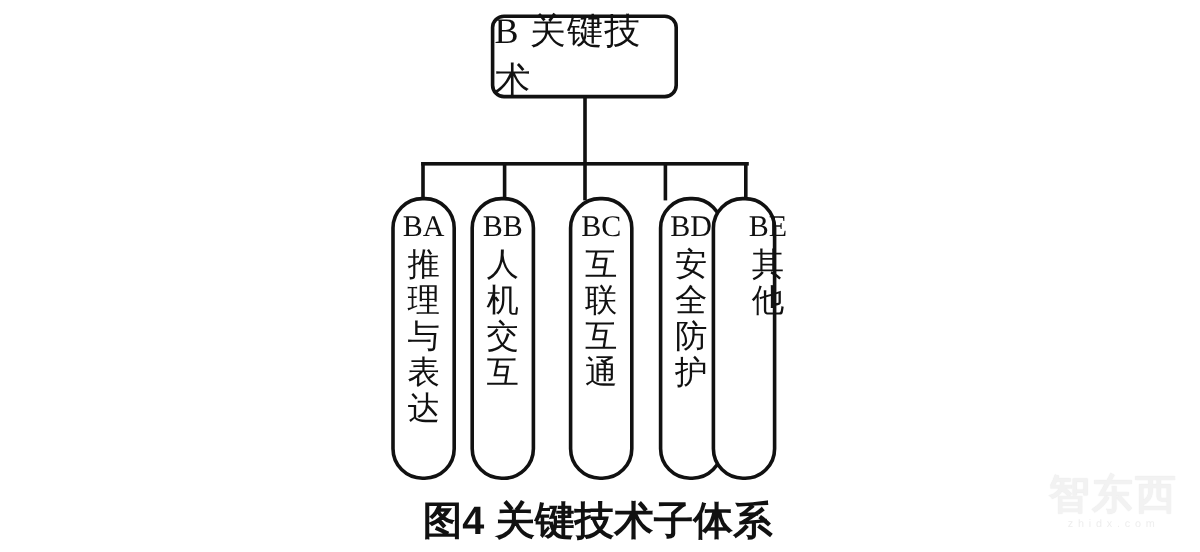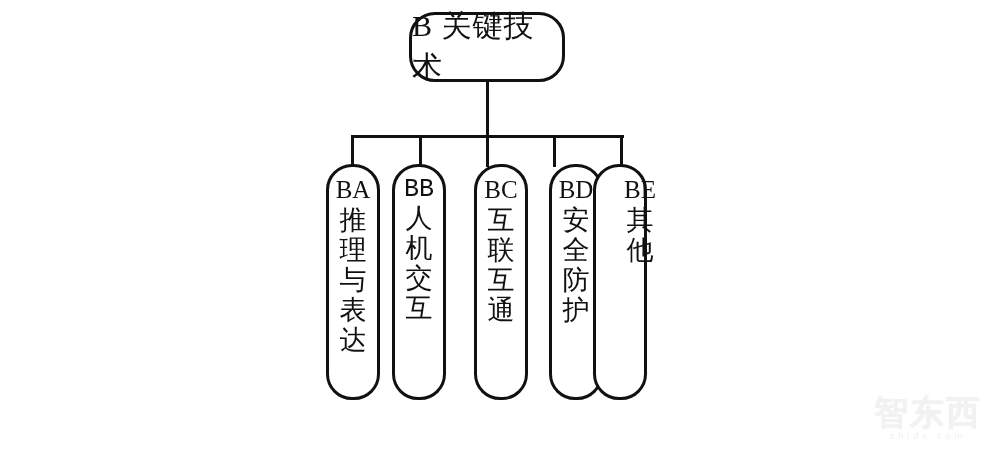--- a/index.html
+++ b/index.html
@@ -19,21 +19,21 @@
 
   
   .root-node {
     position: absolute;
     left: 409px;
     top: 12px;
     width: 156px;
     height: 70px;
     box-sizing: border-box;
     border: 3px solid #111111;
-    border-radius: 26px;
+    border-radius: 11px;
     display: flex;
     align-items: center;
     justify-content: center;
     font-size: 30px;
     letter-spacing: 1px;
     background: #ffffff;
   }
 
   
   .connector {
@@ -58,21 +58,21 @@
     box-sizing: border-box;
     border: 3px solid #111111;
     border-radius: 26px;
     background: #ffffff;
     display: flex;
     flex-direction: column;
     align-items: center;
     padding-top: 8px;
   }
   .tech-node.n0 { left: 326px; }
-  .tech-node.n1 { left: 392px; font-family: Liberation Mono, monospace; }
+  .tech-node.n1 { left: 392px; }
   .tech-node.n2 { left: 474px; }
   .tech-node.n3 { left: 526px; margin-left: 23px; }
   .tech-node.n4 { left: 593px; padding-left: 40px; }
 
   .node-code {
     font-size: 25px;
     line-height: 30px;
     text-align: center;
   }
   .node-char {
@@ -167,19 +167,20 @@
         <div class="node-char">防</div>
         <div class="node-char">护</div>
       </div>
       <div class="tech-node n4">
       <div class="node-code">BE</div>
     <div class="node-char">其</div>
         <div class="node-char">他</div>
       </div>
     </div>
 
+  <div class="figure-caption">图4 关键技术子体系</div>
 
   <div class="watermark">
     <div class="brand">智东西</div>
     <div class="domain">zhidx.com</div>
   </div>
 
 </div>
 
 </body></html>

